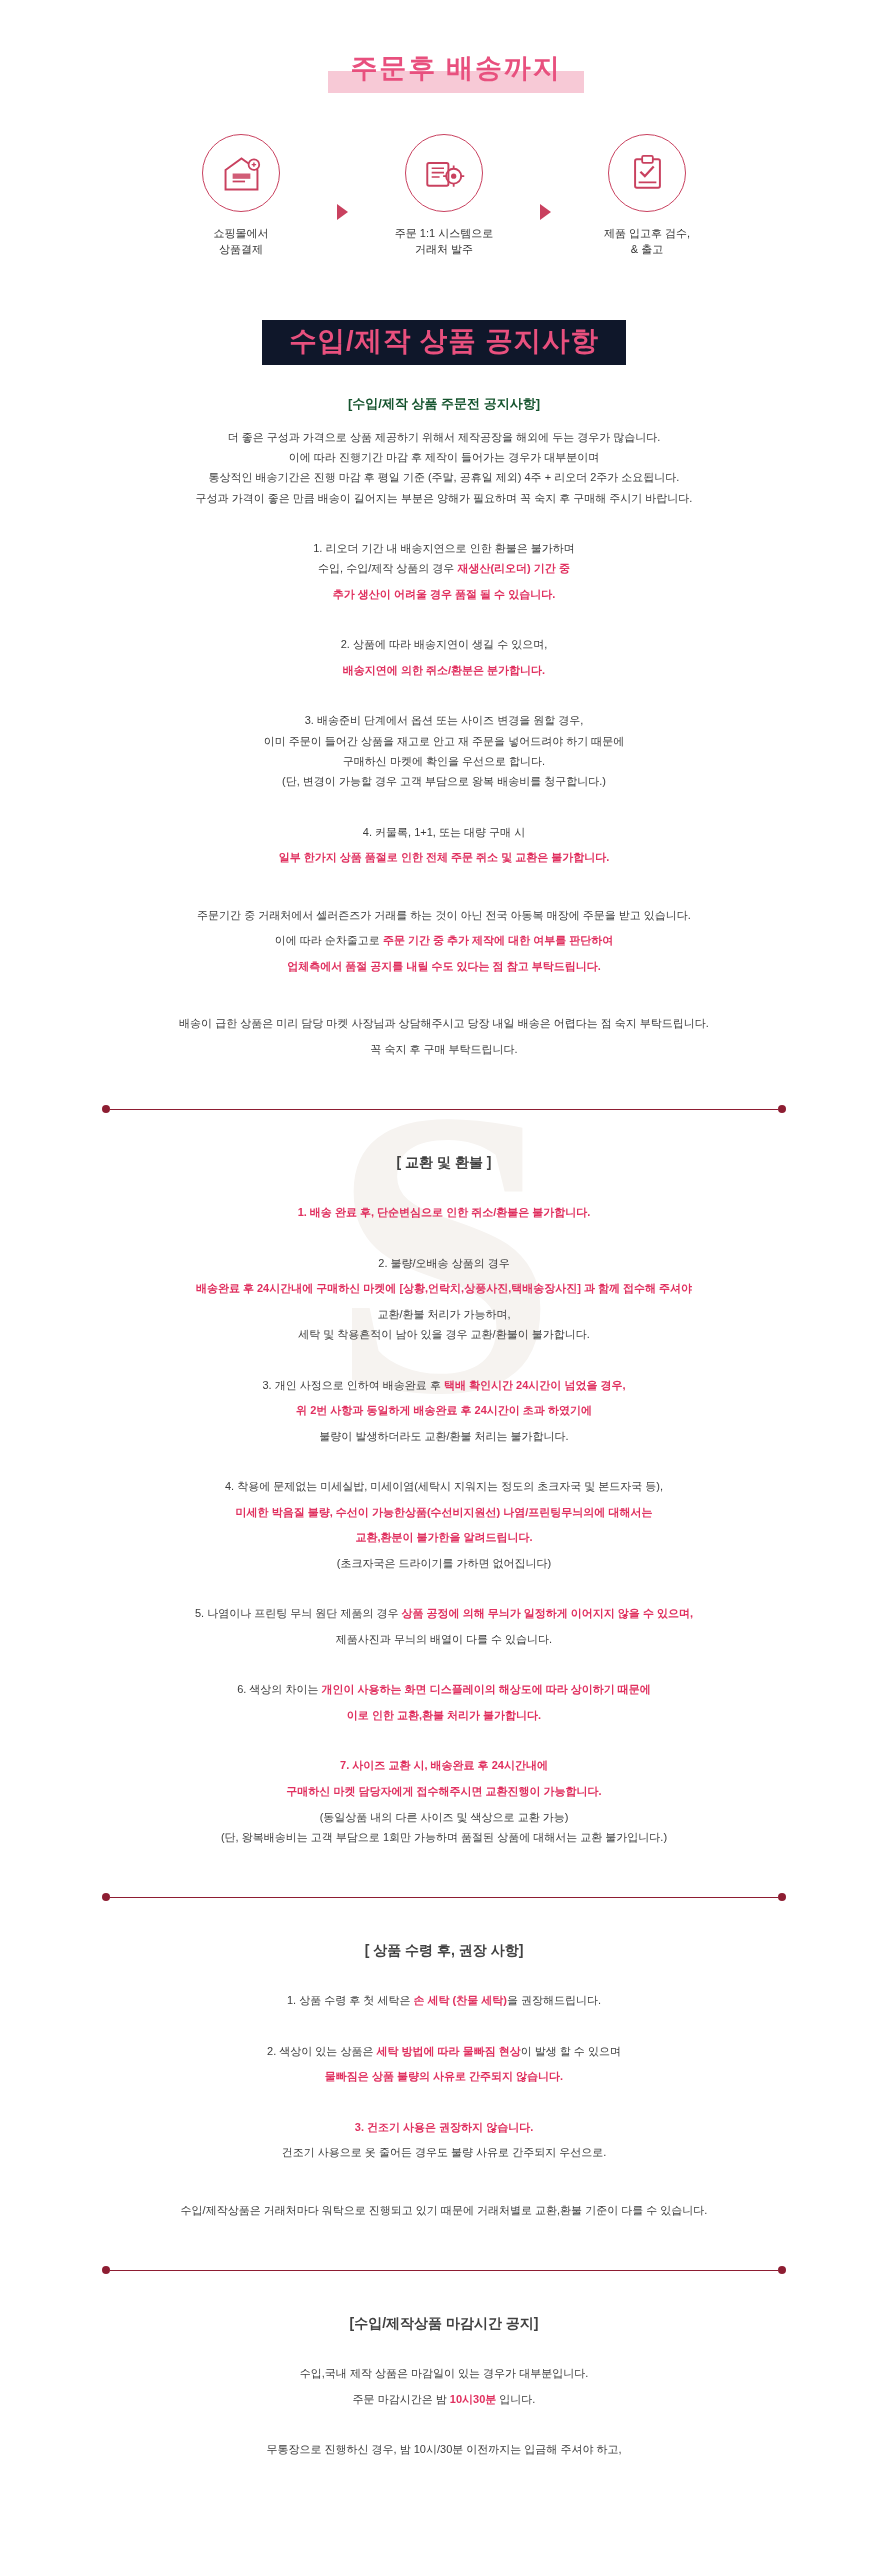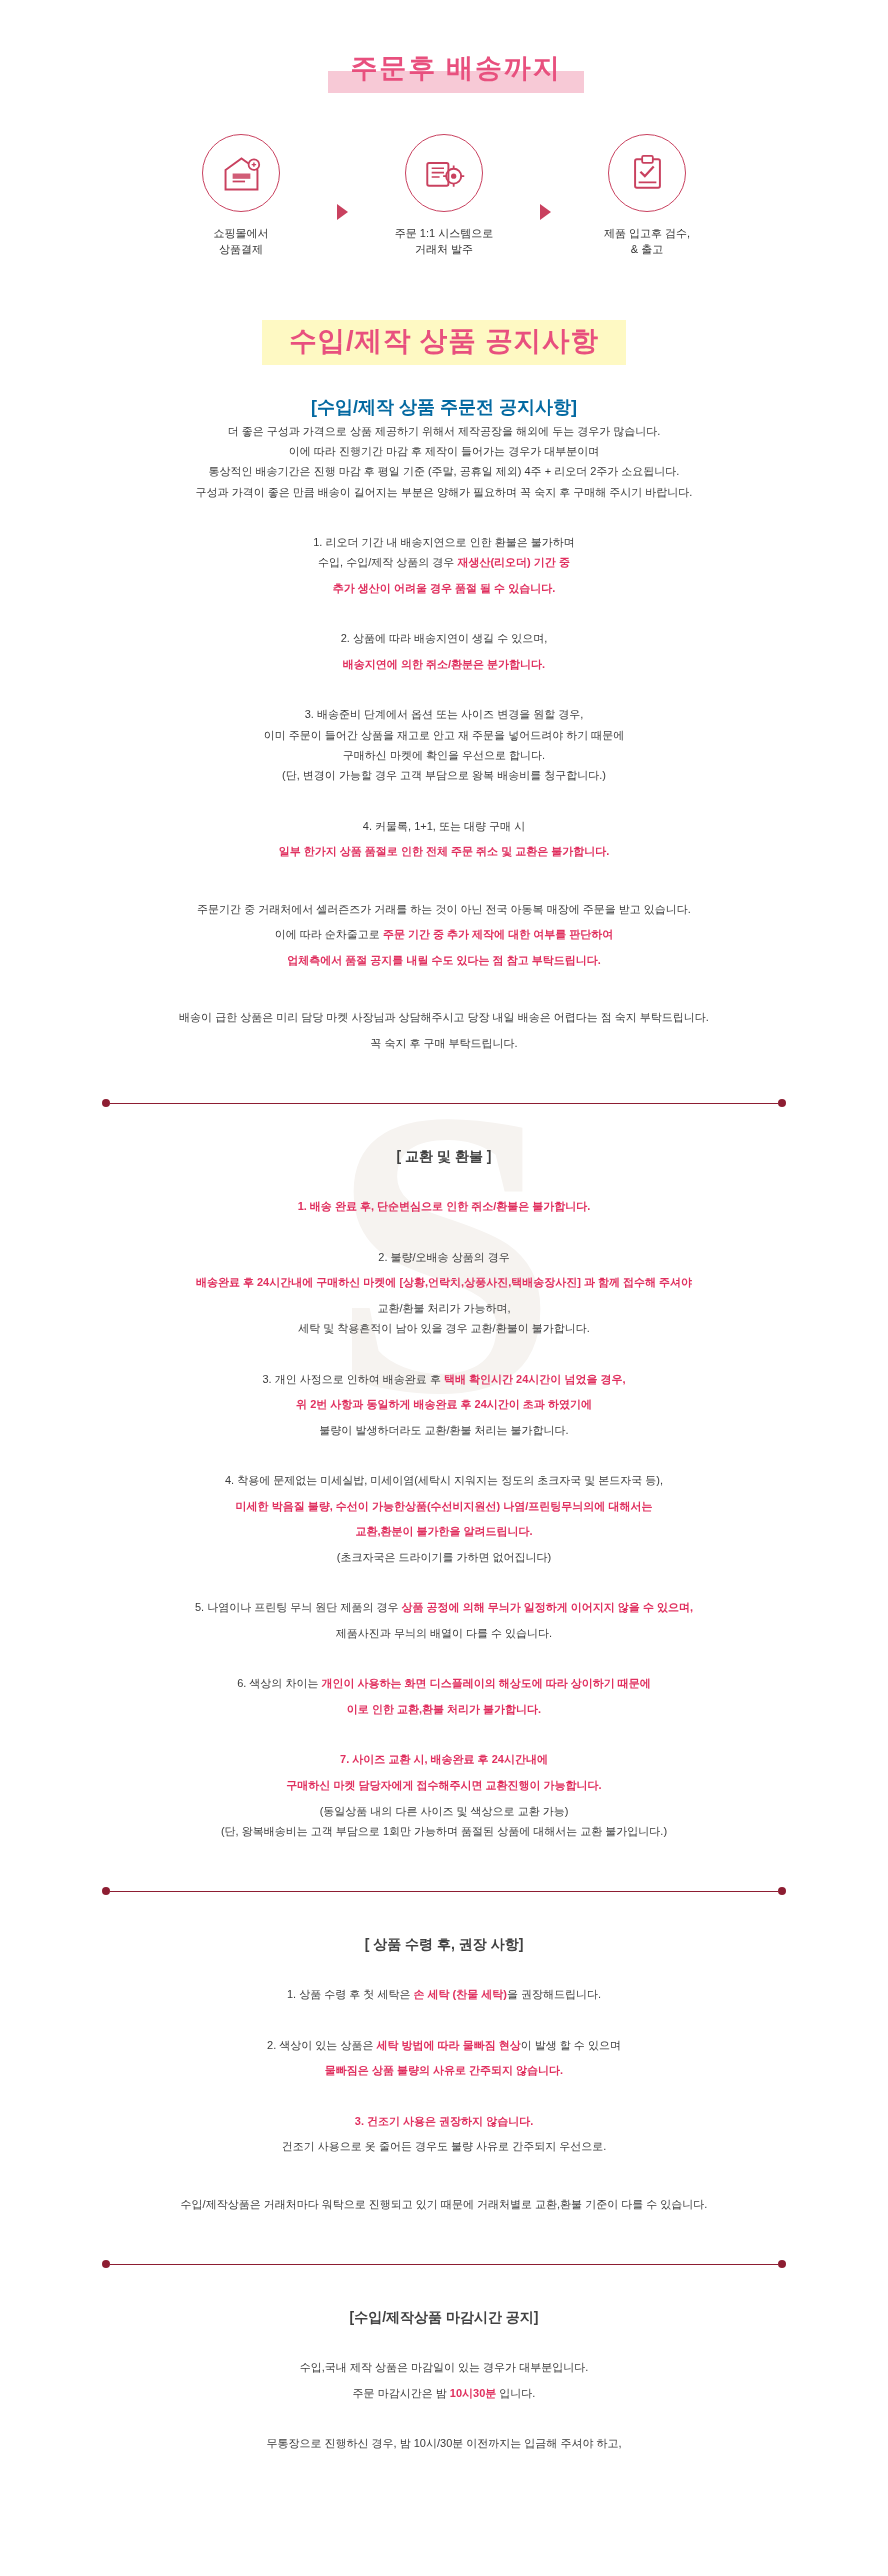--- a/index.html
+++ b/index.html
@@ -82,21 +82,21 @@
   .section-heading-wrap {
     text-align: center;
     margin-top: 62px;
   }
   .section-heading {
     display: inline-block;
     font-size: 27.5px;
     font-weight: bold;
     color: #e8507e;
     padding: 3.6px 27px 5.3px 27px;
-    background: #fef9c3;
+    background: #0f172a;
     letter-spacing: 0.9px;
   }
 
   
   .watermark {
     position: absolute;
     left: 50%;
     top: 1048px;
     transform: translateX(-50%);
     font-size: 409px;
@@ -111,24 +111,24 @@
   
   .content {
     position: relative;
     z-index: 1;
     width: 675px;
     margin: 0 auto;
     text-align: center;
   }
   .block { margin-top: 30px; }
   .block-title {
-    font-size: 18px;
-    font-weight: bold;
-    color: #0369a1;
-    margin-bottom: 2px;
+    font-size: 13px;
+    font-weight: bold;
+    color: #14532d;
+    margin-bottom: 14px;
   }
   .para {
     font-size: 11px;
     line-height: 1.85;
     color: #3a3a3a;
     white-space: pre-line;
     margin: 0 0 12.4px 0;
   }
   .para.tight { margin-bottom: 5.3px; }
   .pink {

